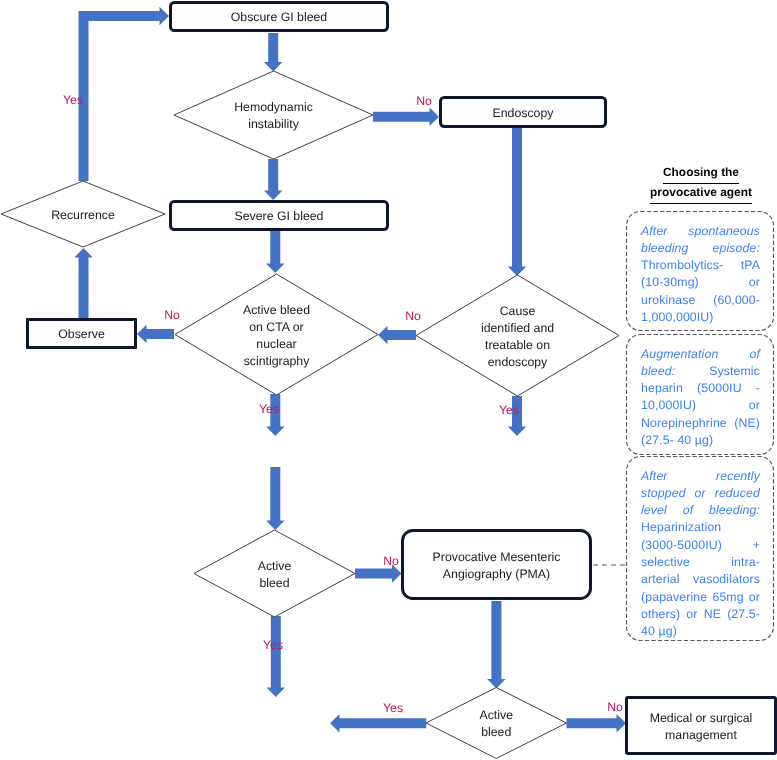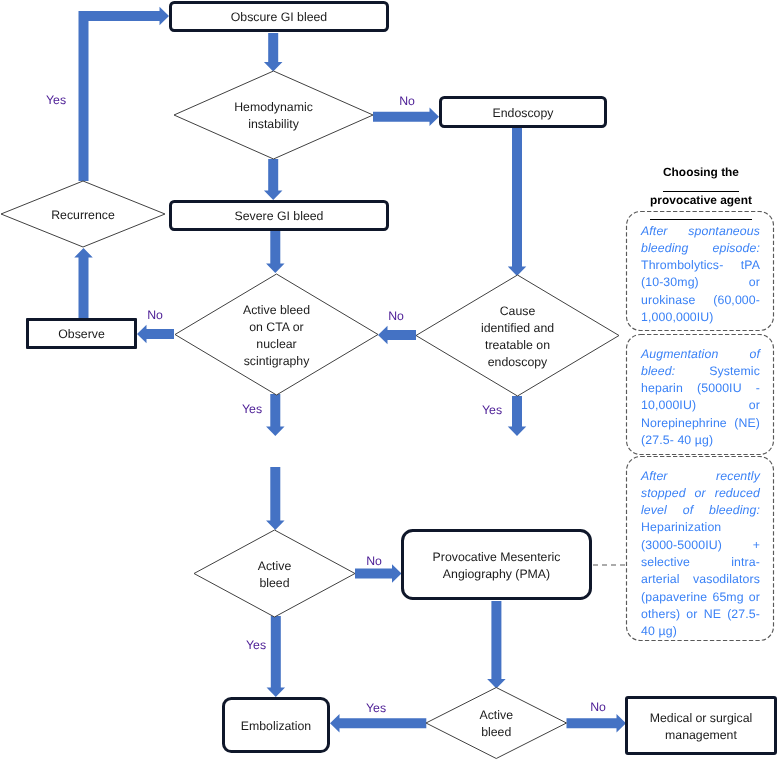--- a/index.html
+++ b/index.html
@@ -18,28 +18,28 @@
   line.dashconn{stroke:#595959;stroke-width:1.1;stroke-dasharray:5 4;}
 
   .node{position:absolute;box-sizing:border-box;display:flex;
         align-items:center;justify-content:center;text-align:center;}
   .node.box{border:3px solid #0f172a;border-radius:6px;background:#fff;}
   .node .label{font-size:12.3px;line-height:17.1px;white-space:pre-line;
                position:relative;top:1.2px;}
   .node.diamond{background:transparent;border:0;}
 
   .edge-label{position:absolute;font-size:12.3px;line-height:14px;
-              white-space:nowrap;color:#4c1d95;transform:translate(-50%,-50%);}
+              white-space:nowrap;color:#be185d;transform:translate(-50%,-50%);margin-left:17px;}
 
   .side-heading{position:absolute;left:623px;top:164px;width:156px;
                 text-align:center;font-weight:bold;
                 font-size:11.9px;line-height:17.4px;color:#000;}
   .side-heading span{display:block;}
   .side-heading span b{font-weight:bold;display:inline-block;
-                border-bottom:1.4px solid #000;padding-bottom:12px;
+                border-bottom:1.4px solid #000;padding-bottom:4px;
                 line-height:12.8px;}
 
   .card{position:absolute;box-sizing:border-box;background:transparent;}
   rect.card-outline{fill:none;stroke:#595959;stroke-width:1.15;
                     stroke-dasharray:4.3 2.2;}
   .card .ctext{position:absolute;left:15px;top:11.5px;width:119px;
                font-size:12.3px;line-height:17.3px;text-align:justify;
                letter-spacing:0.01em;color:#3b82f6;}
   .card .ctext i{font-style:italic;}
 </style>
@@ -112,23 +112,20 @@
 bleed</div>
 </div>
 <div class="node box" style="left:401px;top:529px;width:191px;height:71px;border-radius:11.8px;">
   <div class="label">Provocative Mesenteric
 Angiography (PMA)</div>
 </div>
 <div class="node diamond" style="left:426px;top:687.5px;width:140.5px;height:71px;">
   <div class="label">Active
 bleed</div>
 </div>
-<div class="node box" style="left:222px;top:697px;width:108px;height:56px;border-radius:9.3px;">
-  <div class="label">Embolization</div>
-</div>
 <div class="node box" style="left:625px;top:696px;width:152px;height:59px;border-radius:3px;">
   <div class="label">Medical or surgical
 management</div>
 </div>
 <div class="edge-label" style="left:56px;top:100px;">Yes</div>
 <div class="edge-label" style="left:407px;top:101px;">No</div>
 <div class="edge-label" style="left:396px;top:316px;">No</div>
 <div class="edge-label" style="left:155px;top:315px;">No</div>
 <div class="edge-label" style="left:252px;top:409px;">Yes</div>
 <div class="edge-label" style="left:492px;top:410px;">Yes</div>

